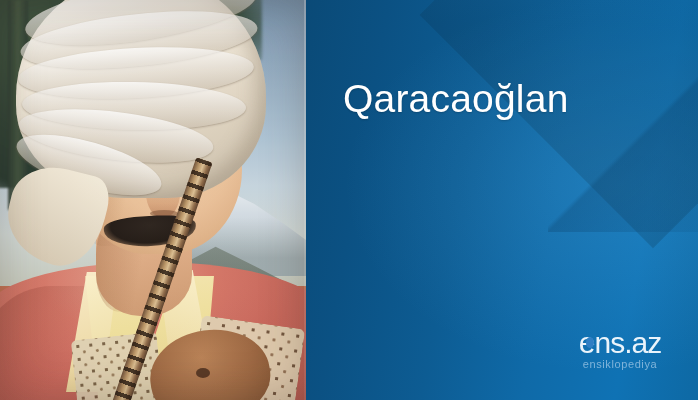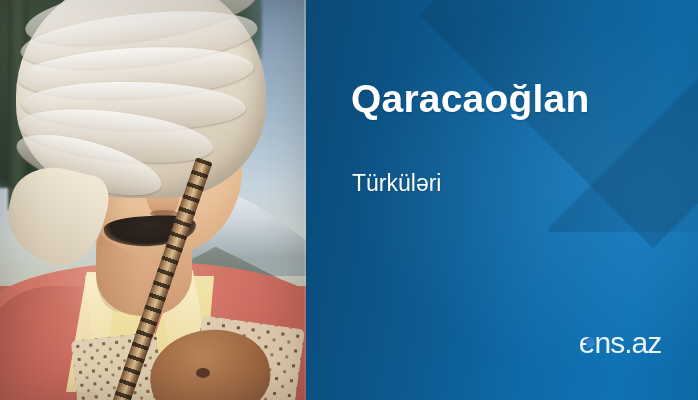--- a/index.html
+++ b/index.html
@@ -318,27 +318,26 @@
     left: 37px;
     top: 0;
     width: 340px;
     height: 400px;
   }
   #title {
     position: absolute;
     left: 0;
     top: 78px;
     font-size: 39px;
-    font-weight: 700;
+    font-weight: 400;
     color: #ffffff;
     letter-spacing: .2px;
     line-height: 1.1;
     white-space: nowrap;
     text-shadow: 0 1px 2px rgba(0,0,0,.18);
-    margin-left: 8px;
   }
   #subtitle-1 {
     position: absolute;
     left: 9px;
     top: 170px;
     font-size: 23px;
     font-weight: 400;
     color: #fdfdfd;
     white-space: nowrap;
     text-shadow: 0 1px 2px rgba(0,0,0,.16);
@@ -445,22 +444,22 @@
   </div>
   <div class="pt" id="panel-edge"></div>
 
   <div id="blue-panel">
     <div id="blue-sheen"></div>
     <div id="fold"></div>
     <div id="fold2"></div>
 
     <div id="text-block">
       <div id="title">Qaracaoğlan</div>
-      <div id="subtitle-1">Türküləri</div>
     </div>
 
     <div id="logo">
       <div id="logo-word">ens.az</div>
       <div id="logo-dot"></div>
+      <div id="logo-tag">ensiklopediya</div>
     </div>
   </div>
 
 </div>
 
 </body></html>

